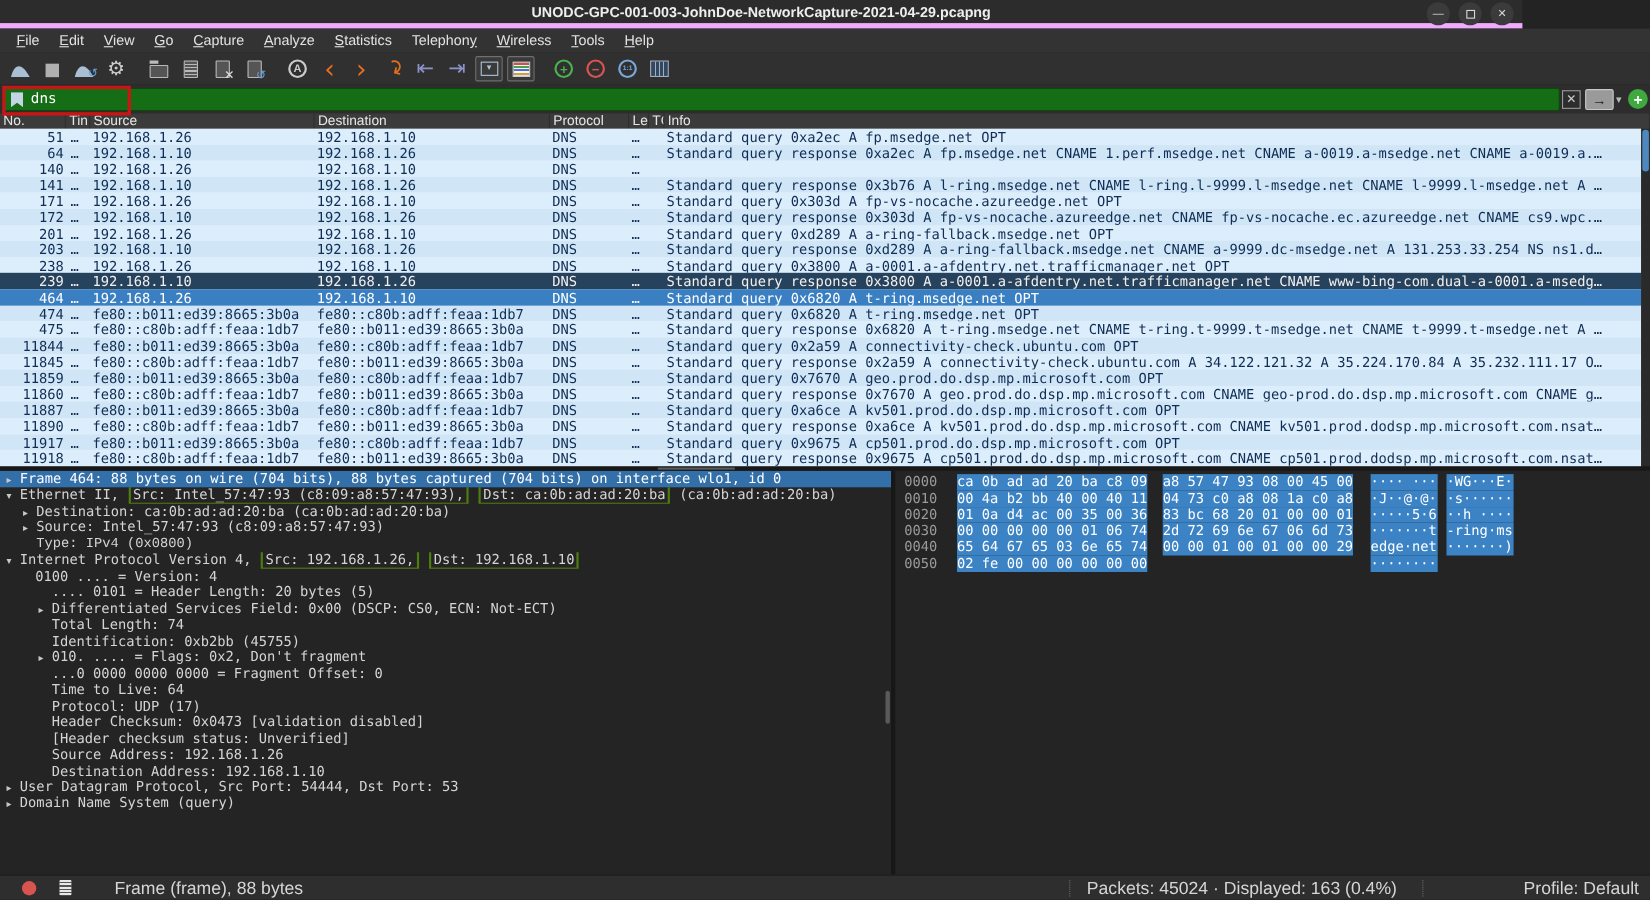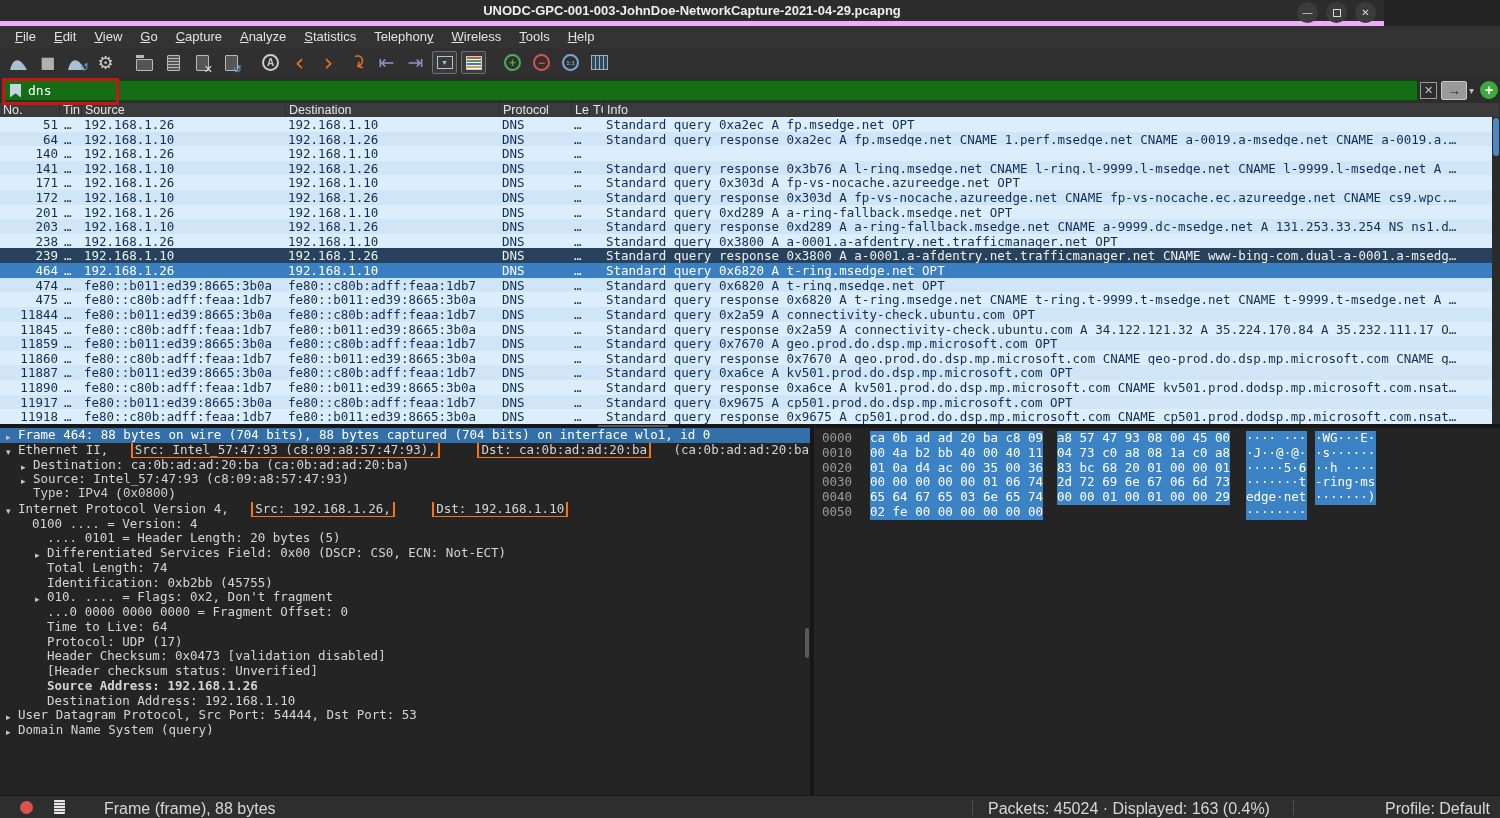--- a/index.html
+++ b/index.html
@@ -40,21 +40,21 @@
   .filter-input{position:absolute;left:3px;top:3px;width:1415px;height:21px;background:#156e15;border:1px solid #0c4a0c;border-radius:2px;display:flex;align-items:center}
   .bookmark{width:11px;height:14px;margin:0 7px 0 6px;background:#c3d4e2;clip-path:polygon(0 0,100% 0,100% 100%,50% 70%,0 100%)}
   .fvalue{background:transparent;border:none;outline:none;color:#ffffff;font:13px "DejaVu Sans Mono",monospace;flex:1}
   .fclear{position:absolute;left:1420px;top:5px;width:17px;height:17px;border:1.5px solid #9a9a9a;color:#c8c8c8;font-size:11px;display:flex;align-items:center;justify-content:center}
   .fapply{position:absolute;left:1441px;top:4px;width:26px;height:19px;background:#9a9a9a;border:1px solid #c8c8c8;border-radius:2px;color:#222222;display:flex;align-items:center;justify-content:center;font-weight:bold;font-size:13px}
   .fcaret{position:absolute;left:1469px;top:8px;color:#bbbbbb;font-size:10px}
   .fadd{position:absolute;left:1480px;top:4px;width:18px;height:18px;border-radius:50%;background:#3fa83f;color:#ffffff;font-size:14px;font-weight:bold;display:flex;align-items:center;justify-content:center}
 
   
   .ann-filter{position:absolute;left:2px;top:78px;width:117px;height:27px;border:3px solid #cb1414;z-index:6;pointer-events:none}
-  .rbox{border:2px solid #f97316;padding:0 2px;margin:0 15px}
+  .rbox{border:2px solid #4d7c0f;padding:0 2px;margin:0 1px}
 
   
   .pkt-header{position:absolute;left:0;top:103px;width:1500px;height:24px;background:#3b3b3b;border-bottom:1px solid #2a2a2a;display:flex;color:#e6e6e6;font-size:12.5px;line-height:14px}
   .hcell{overflow:hidden;white-space:nowrap;border-right:1px solid #2e2e2e;padding-left:3px;flex:0 0 auto}
   .hcell.flex{flex:1 1 auto}
 
   
   .pkt-list{position:absolute;left:0;top:117px;width:1492px;height:307px;overflow:hidden;background:#dceefb}
   .prow{display:flex;height:14.62px;line-height:14.6px;font:12.5px "DejaVu Sans Mono",monospace;color:#0f2d55;background:#dceefb;white-space:pre}
   .prow.alt{background:#d0e5f6}
@@ -286,21 +286,21 @@
       <div class="dline" style="padding-left: 47px;">.... 0101 = Header Length: 20 bytes (5)</div>
       <div class="dline" style="padding-left: 47px;"><span class="arr" style="left: 35px;">▸</span>Differentiated Services Field: 0x00 (DSCP: CS0, ECN: Not-ECT)</div>
       <div class="dline" style="padding-left: 47px;">Total Length: 74</div>
       <div class="dline" style="padding-left: 47px;">Identification: 0xb2bb (45755)</div>
       <div class="dline" style="padding-left: 47px;"><span class="arr" style="left: 35px;">▸</span>010. .... = Flags: 0x2, Don't fragment</div>
       <div class="dline" style="padding-left: 47px;">...0 0000 0000 0000 = Fragment Offset: 0</div>
       <div class="dline" style="padding-left: 47px;">Time to Live: 64</div>
       <div class="dline" style="padding-left: 47px;">Protocol: UDP (17)</div>
       <div class="dline" style="padding-left: 47px;">Header Checksum: 0x0473 [validation disabled]</div>
       <div class="dline" style="padding-left: 47px;">[Header checksum status: Unverified]</div>
-      <div class="dline" style="padding-left: 47px; font-weight: bold;">Source Address: 192.168.1.26</div>
+      <div class="dline" style="padding-left: 47px;">Source Address: 192.168.1.26</div>
       <div class="dline" style="padding-left: 47px;">Destination Address: 192.168.1.10</div>
       <div class="dline" style="padding-left: 18px;"><span class="arr" style="left: 6px;">▸</span>User Datagram Protocol, Src Port: 54444, Dst Port: 53</div>
       <div class="dline" style="padding-left: 18px;"><span class="arr" style="left: 6px;">▸</span>Domain Name System (query)</div>
     </div>
   <div class="dscroll"></div>
   <div class="vdiv"></div>
 
   <div class="hex" id="hexpane">
       <div class="hexrow"><span class="off">0000</span><span class="hx selb">ca 0b ad ad 20 ba c8 09</span><span class="hx w2 selb">a8 57 47 93 08 00 45 00</span><span class="asc a1 selb">···· ···</span><span class="asc selb">·WG···E·</span></div>
       <div class="hexrow"><span class="off">0010</span><span class="hx selb">00 4a b2 bb 40 00 40 11</span><span class="hx w2 selb">04 73 c0 a8 08 1a c0 a8</span><span class="asc a1 selb">·J··@·@·</span><span class="asc selb">·s······</span></div>

